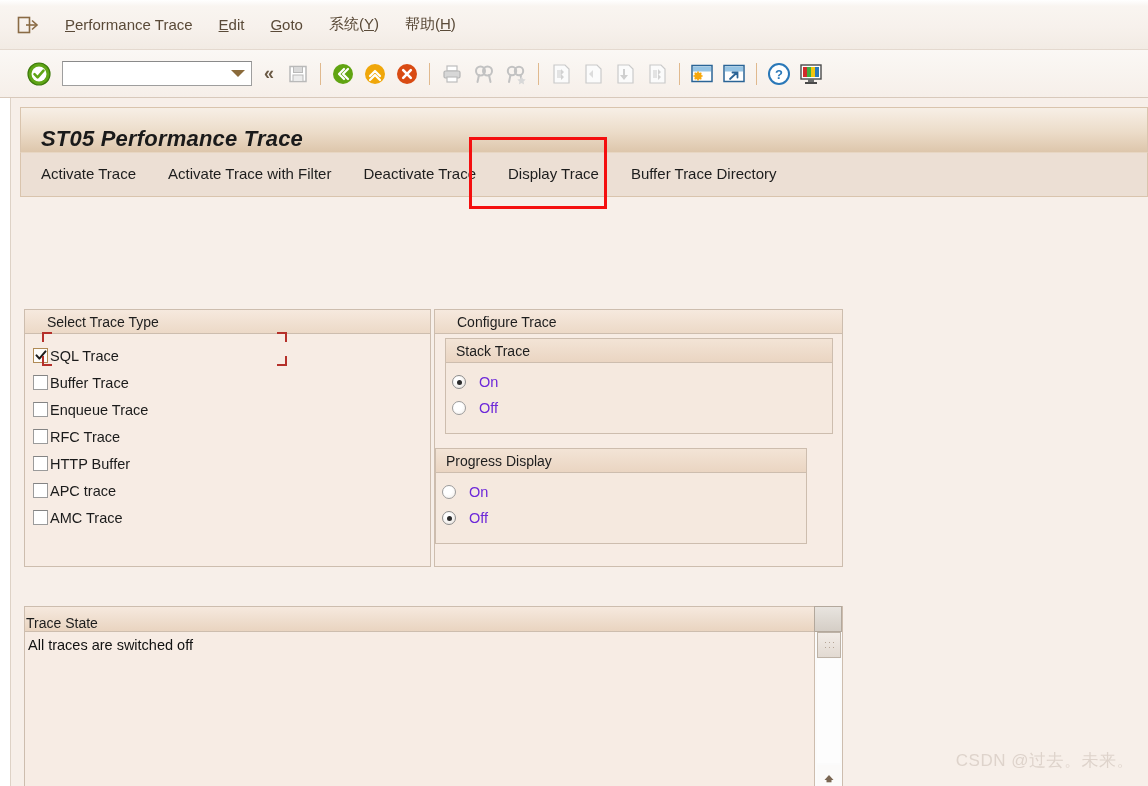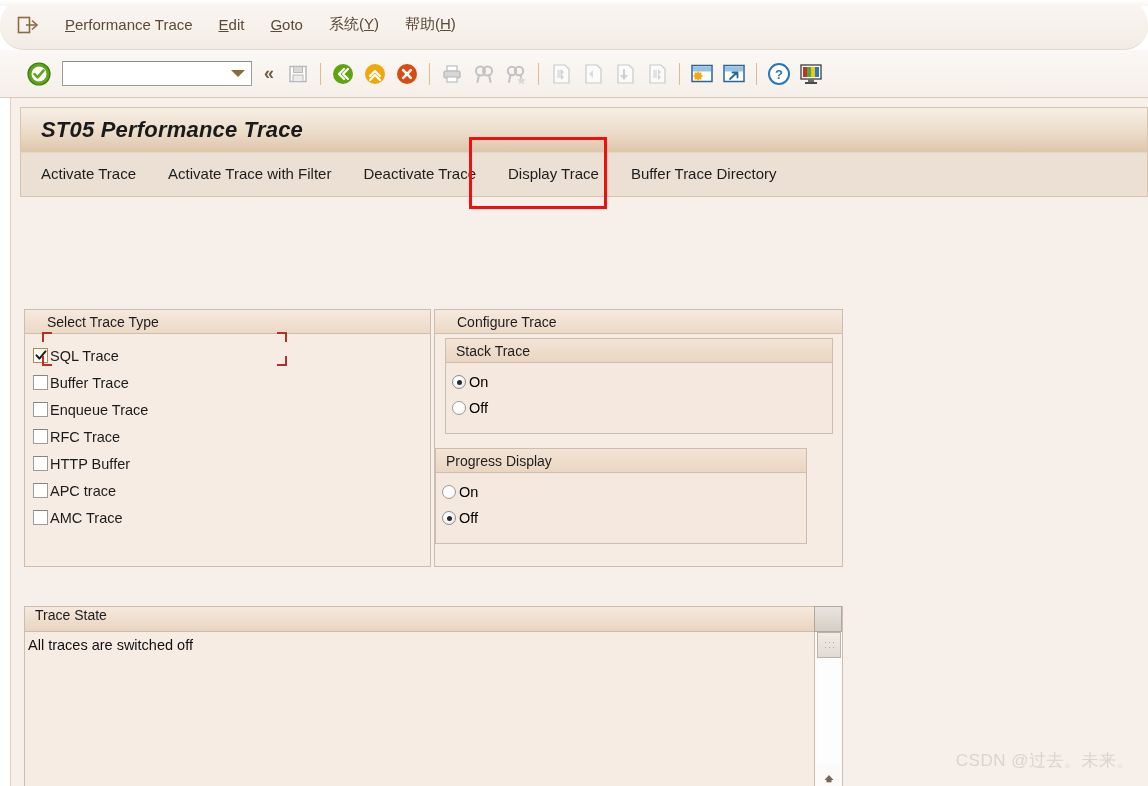--- a/index.html
+++ b/index.html
@@ -11,21 +11,21 @@
     font-family: "Liberation Sans", sans-serif;
   }
 
   #root { position: relative; width: 1148px; height: 786px; background:#fff; }
 
   
   .menubar {
     position: absolute; left:0; top:0; width:1148px; height:50px;
     background: linear-gradient(to bottom, #faf6f2 0%, #f7f1ec 55%, #f2ebe4 100%);
     border-bottom: 1px solid #e4d9cf;
-    display: flex; align-items: center; border-radius: 24px;
+    display: flex; align-items: center;
   }
   .menubar::before{
     content:""; position:absolute; left:0; top:0; width:100%; height:6px;
     background: linear-gradient(to bottom,#ffffff,#f9f5f1);
   }
   .exit-icon {
     margin-left: 16px; width: 24px; height: 22px;
     display:flex; align-items:center; justify-content:center;
   }
   .menu-item {
@@ -73,21 +73,21 @@
   }
   .content {
     position:absolute; left:11px; top:0; width:1137px; height:688px;
   }
 
   
   .title-banner {
     position:absolute; left:9px; top:9px; width:1128px; height:45px;
     background: linear-gradient(to bottom, #f7efe6 0%, #ecdcc9 55%, #ddc6ab 100%);
     border:1px solid #d9c4ad; border-bottom:none;
-    display:flex; align-items:center;
+    display:flex; align-items:flex-end;
   }
   .title-text {
     font-size: 22px; font-weight: bold; font-style: italic; color:#1a1a1a;
     margin-left: 20px; letter-spacing: 0.2px;
   }
 
   
   .tabstrip {
     position:absolute; left:9px; top:54px; width:1128px; height:45px;
     background:#ecdfd4; border:1px solid #d9c4ad; border-top: 1px solid #e7d6c3;
@@ -153,31 +153,31 @@
   .radio-row { display:flex; align-items:center; height:26px; }
   .radio {
     width:14px;height:14px;border-radius:50%;
     background: radial-gradient(circle at 38% 33%, #ffffff 40%, #f0ece8 100%);
     border:1px solid #9b9b9b; flex:none;
     display:inline-flex;align-items:center;justify-content:center;
   }
   .radio .dot{ width:5px;height:5px;border-radius:50%; background:#2b2b2b; display:none;}
   .radio.sel .dot{ display:block; }
   .radio.sel{ border-color:#8c8c8c; background: radial-gradient(circle at 38% 33%, #ffffff 25%, #e6e0da 100%); }
-  .radio-label{ font-size:14.5px; color:#000000; margin-left:3px; font-family:"Liberation Sans", sans-serif;}
+  .radio-label{ font-size:14.5px; color:#6d28d9; margin-left:13px; font-family:"Liberation Sans", sans-serif;}
 
   
   #grp-state {
     position:absolute; left:13px; top:508px; width:819px; height:236px;
     background:#f7ece4; border:1px solid #cdbdae;
   }
   .state-hdr {
     height:25px; background: linear-gradient(to bottom,#f6e9de 0%, #e9d4c0 100%);
     border-bottom:1px solid #cdbdae;
-    display:flex; align-items:flex-start; padding-left:10px;
+    display:flex; align-items:flex-end; padding-left:1px;
     font-size:14px; color:#1d1d1d; position:relative;
   }
   .state-corner{
     position:absolute; right:0; top:-1px; width:28px; height:26px;
     background: linear-gradient(to bottom,#e8e4df,#d5cec6);
     border:1px solid #b3a89c;
   }
   .state-body{
     position:absolute; left:0; top:25px; right:28px; bottom:22px;
     padding: 5px 0 0 3px;

